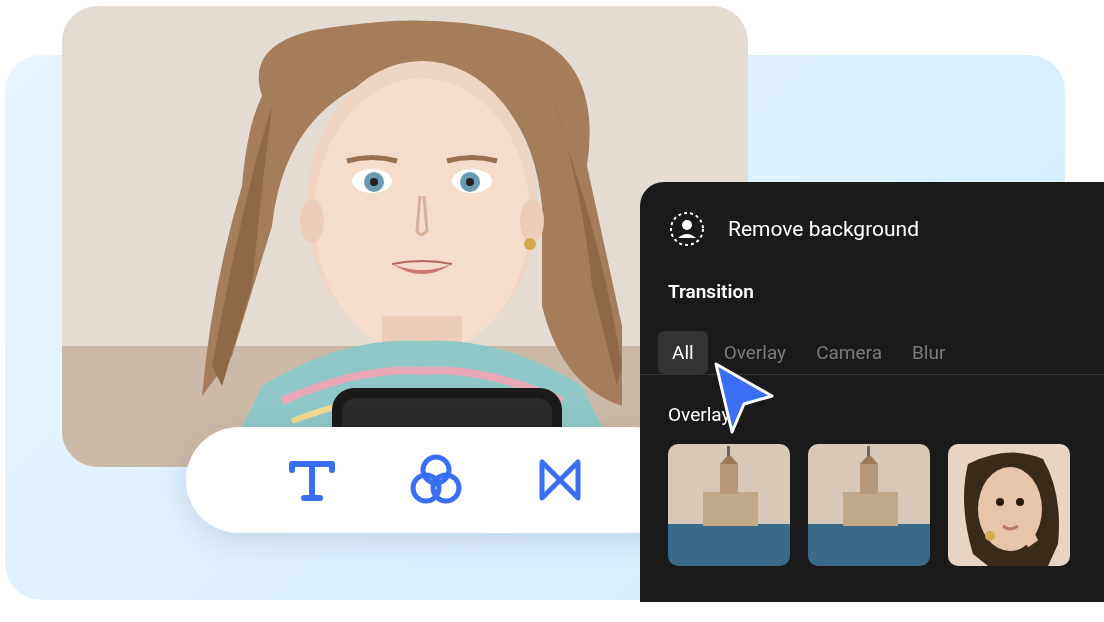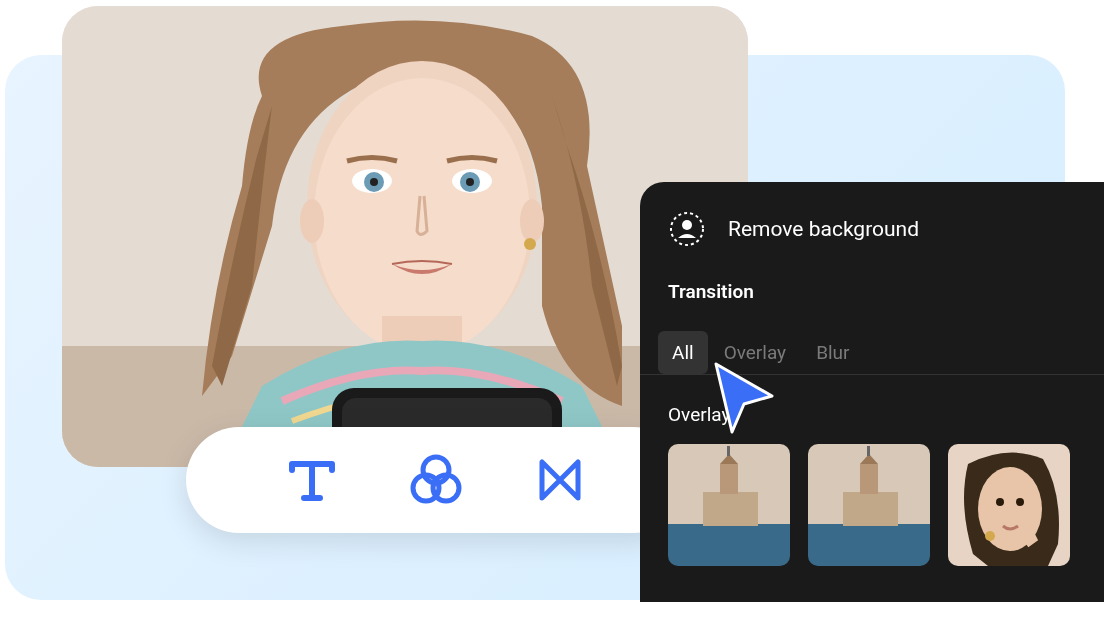--- a/index.html
+++ b/index.html
@@ -247,20 +247,21 @@
       <svg width="12" height="18" viewBox="0 0 12 18" fill="none">
         <path d="M 9 2 L 3 9 L 9 16" stroke="#888" stroke-width="2" stroke-linecap="round"></path>
       </svg>
     </div>
   </div>
 
   <div class="tabs-wrap">
     <div class="tabs">
       <div class="tab active">All</div>
       <div class="tab">Overlay</div>
+      <div class="tab">Camera</div>
       <div class="tab">Blur</div>
       <div class="tab-dropdown">
         <svg width="14" height="10" viewBox="0 0 14 10" fill="none">
           <path d="M 2 2 L 7 8 L 12 2" stroke="#ccc" stroke-width="2" stroke-linecap="round"></path>
         </svg>
       </div>
     </div>
   </div>
 
   <div class="subsection">

